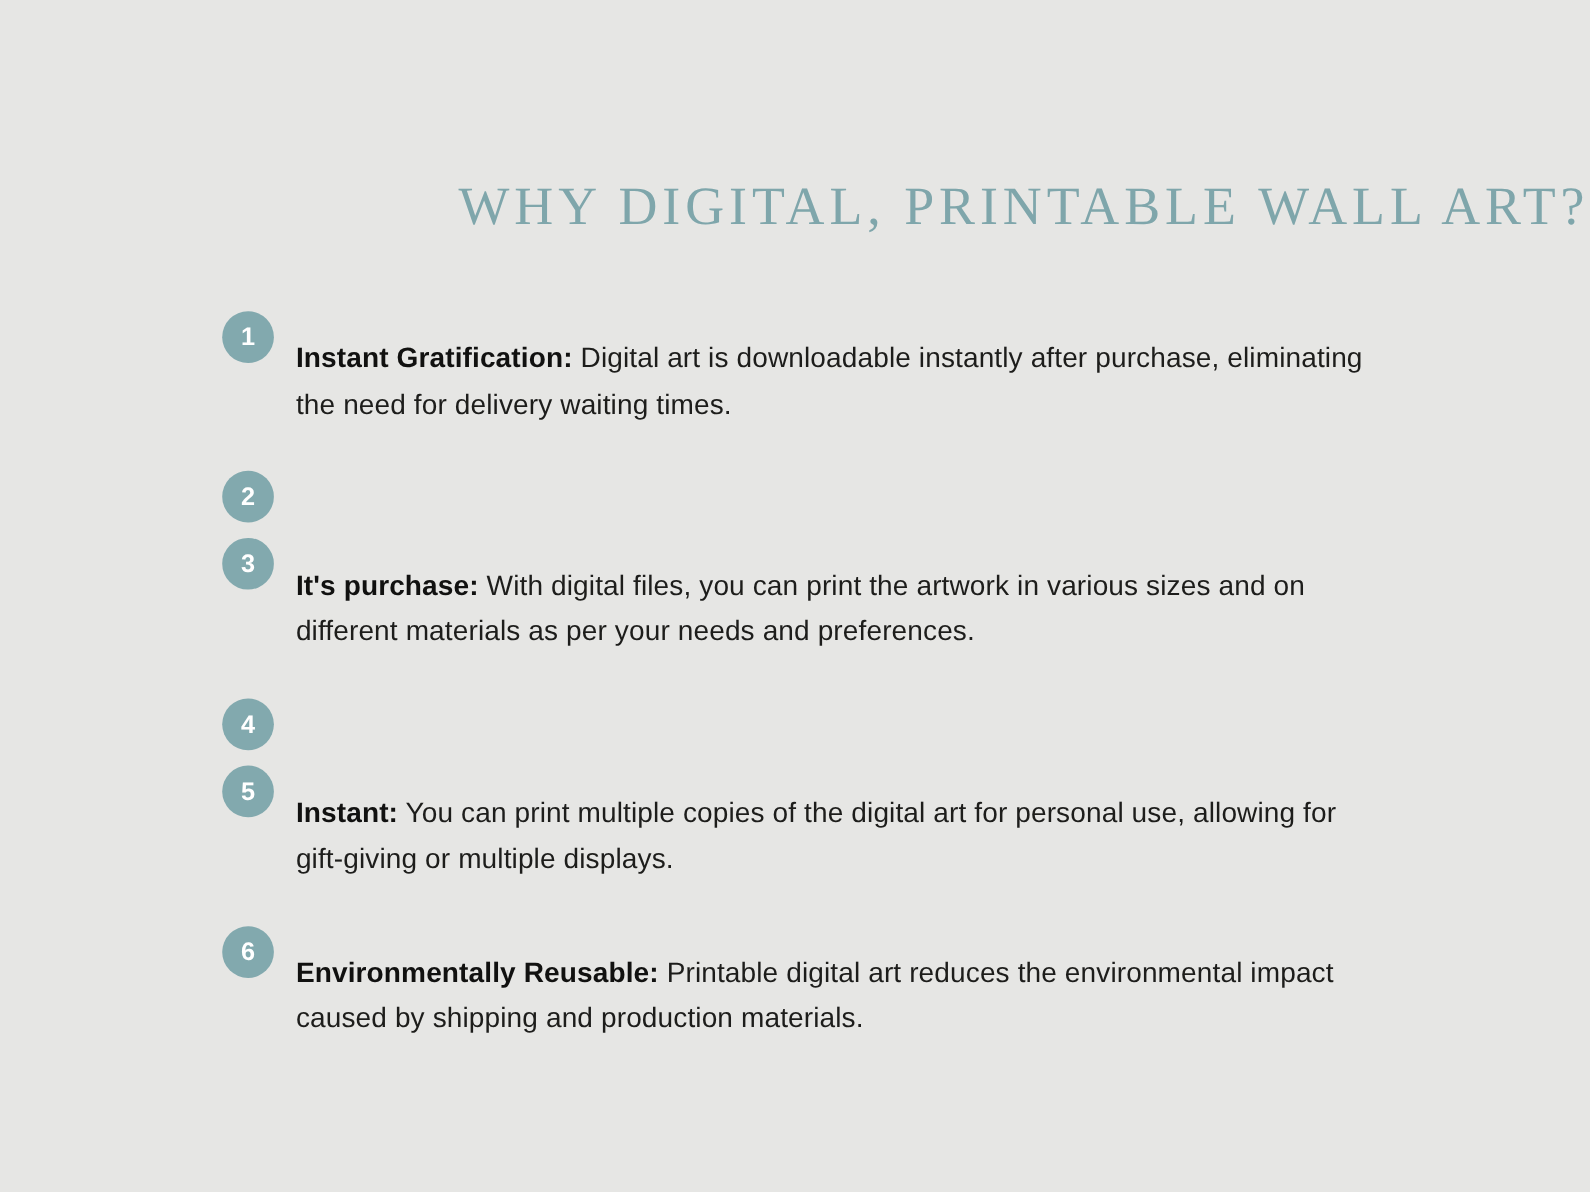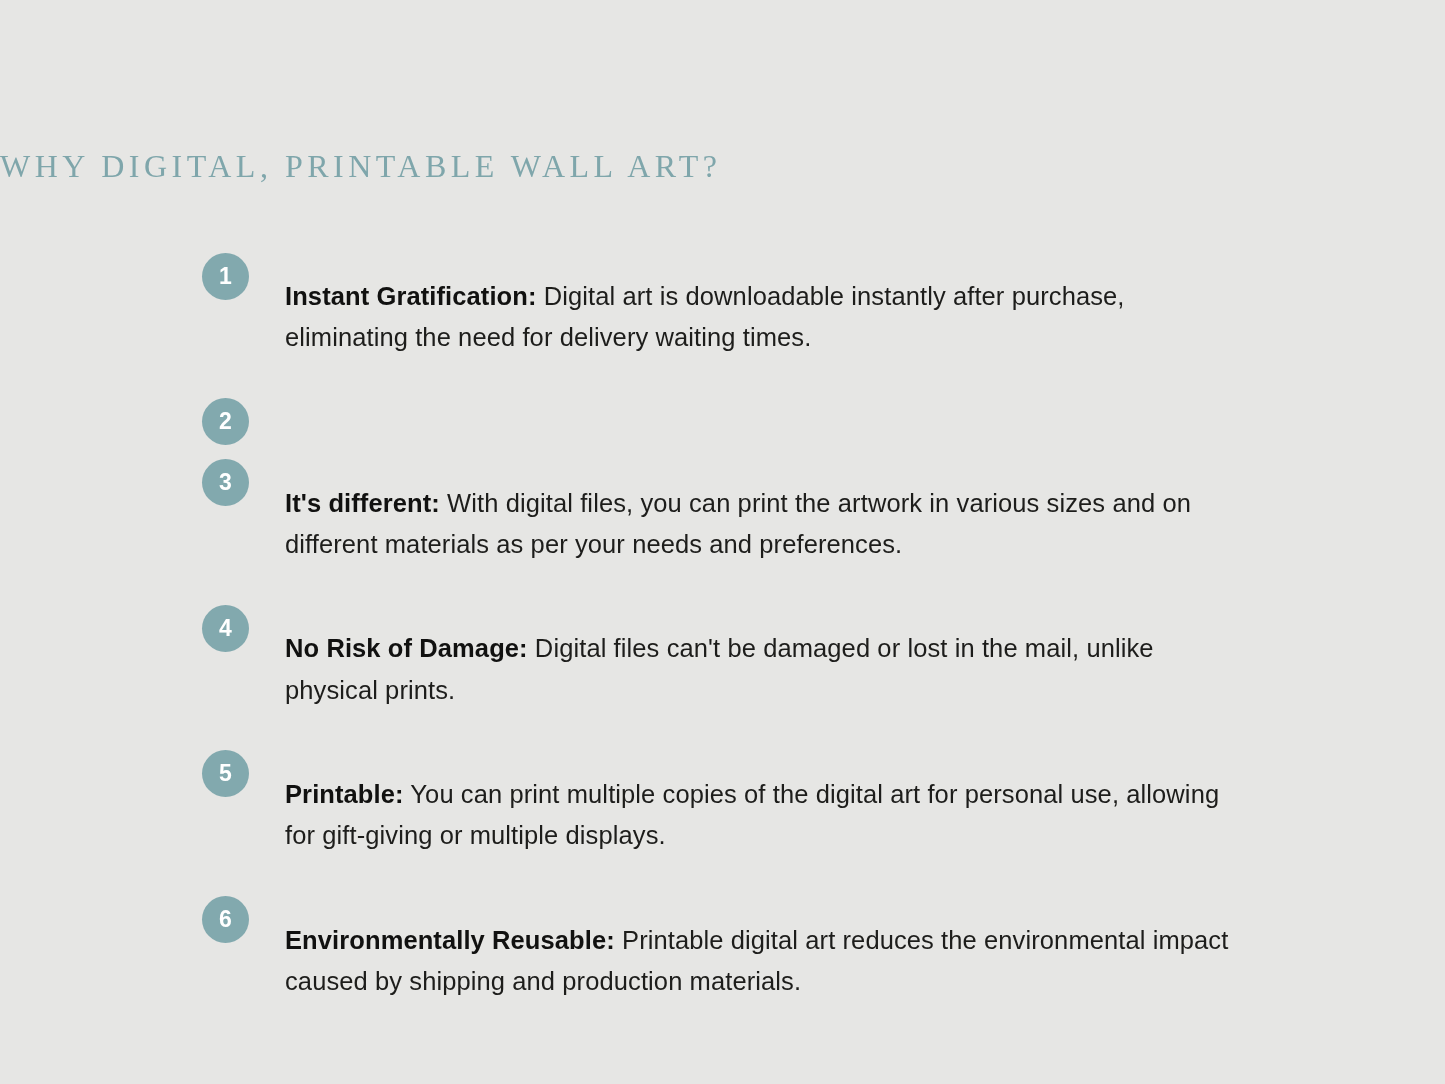--- a/index.html
+++ b/index.html
@@ -14,23 +14,23 @@
     overflow: hidden;
   }
   .page {
     position: relative;
     width: 1445px;
     height: 1084px;
     background: #e6e6e4;
     box-sizing: border-box;
   }
   .title {
-    text-align: left;
+    text-align: right;
     font-family: "Liberation Serif", serif;
-    font-size: 32px;
+    font-size: 49px;
     letter-spacing: 4.5px;
     color: #7fa6ab;
     font-weight: 400;
     padding-top: 128px;
     line-height: 1.1;
     text-transform: uppercase;
   }
   .list {
     margin: 0;
     padding: 0;
@@ -59,21 +59,20 @@
     justify-content: center;
     margin-top: 2px;
     margin-right: 20px;
   }
   .text {
     flex: 1 1 auto;
     font-size: 25.5px;
     line-height: 1.62;
     color: #1d1d1b;
     letter-spacing: 0.1px;
-    margin-left: 16px;
   }
   .text .lead {
     font-weight: bold;
     color: #111110;
   }
 </style>
 </head>
 <body>
 
 <div class="page">
@@ -89,35 +88,32 @@
       </p>
     </li>
 
     <li class="item">
       <span class="badge">2</span>
     </li>
 
     <li class="item">
       <span class="badge">3</span>
       <p class="text">
-        <span class="lead">It's different:</span><span> With digital files, you can print the artwork in various sizes and on different materials as per your needs and preferences.</span>
+        <span class="lead">It's purchase:</span><span> With digital files, you can print the artwork in various sizes and on different materials as per your needs and preferences.</span>
       </p>
     </li>
 
     <li class="item">
       <span class="badge">4</span>
-      <p class="text">
-        <span class="lead">No Risk of Damage:</span><span> Digital files can't be damaged or lost in the mail, unlike physical prints.</span>
-      </p>
     </li>
 
     <li class="item">
       <span class="badge">5</span>
       <p class="text">
-        <span class="lead">Printable:</span><span> You can print multiple copies of the digital art for personal use, allowing for gift-giving or multiple displays.</span>
+        <span class="lead">Instant:</span><span> You can print multiple copies of the digital art for personal use, allowing for gift-giving or multiple displays.</span>
       </p>
     </li>
 
     <li class="item">
       <span class="badge">6</span>
       <p class="text">
         <span class="lead">Environmentally Reusable:</span><span> Printable digital art reduces the environmental impact caused by shipping and production materials.</span>
       </p>
     </li>
 

